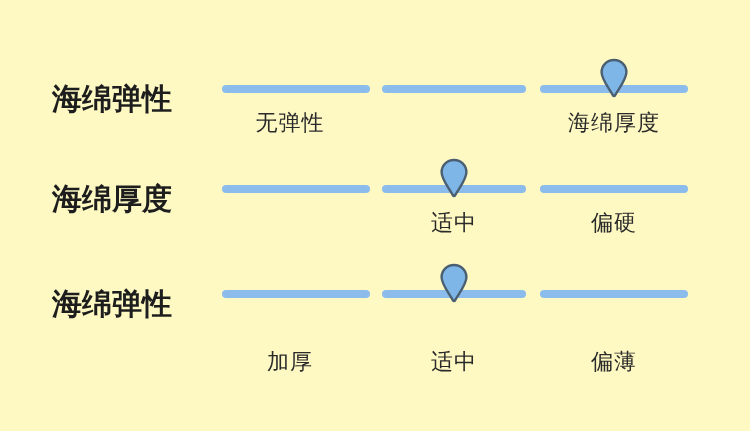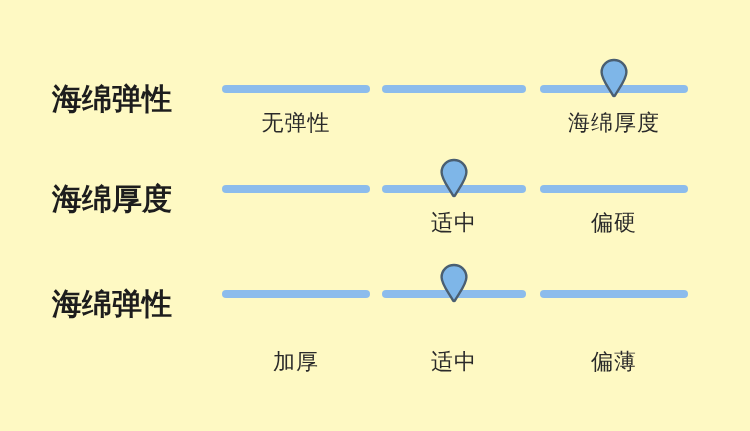--- a/index.html
+++ b/index.html
@@ -65,21 +65,21 @@
     position: absolute;
     top: 0;
     font-size: 22px;
     color: #2a2a2a;
     font-weight: normal;
     text-align: center;
     white-space: nowrap;
     transform: translateX(-50%);
     letter-spacing: 1px;
   }
-  .opt.o0 { left: 74px; }
+  .opt.o0 { left: 68px; }
   .opt.o1 { left: 232px; }
   .opt.o2 { left: 392px; }
 
   .pin {
     position: absolute;
     width: 30px;
     height: 40px;
     transform: translateX(-50%);
     pointer-events: none;
   }

